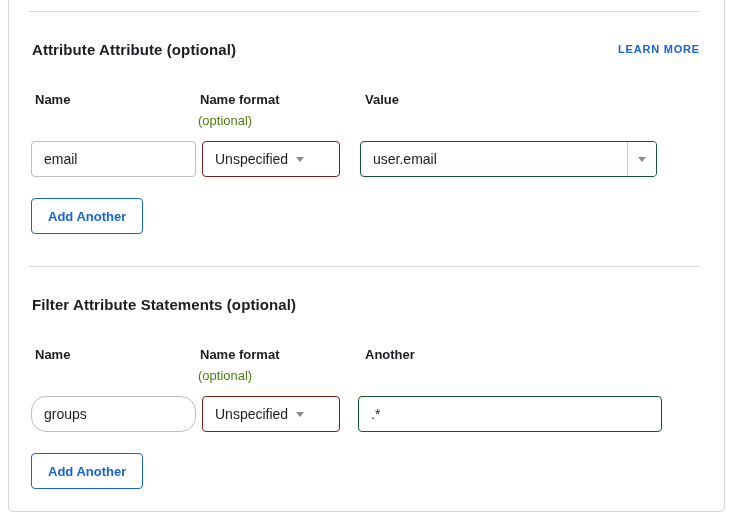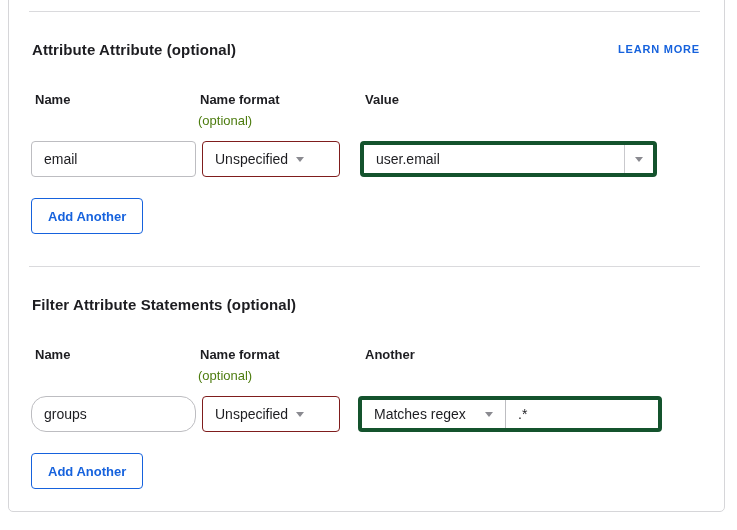--- a/index.html
+++ b/index.html
@@ -84,21 +84,21 @@
     width: 0; height: 0;
     border-left: 4px solid transparent;
     border-right: 4px solid transparent;
     border-top: 5px solid #8a8a90;
     flex: 0 0 auto;
     margin-left: 8px;
   }
   .combo {
     position: absolute;
     height: 36px;
-    border: 4px solid #14532d;
+    border: 1px solid #14532d;
     border-radius: 4px;
     background: #ffffff;
     display: flex;
     align-items: stretch;
     overflow: hidden;
   }
   .combo input {
     flex: 1 1 auto;
     border: none;
     outline: none;
@@ -189,20 +189,16 @@
 <div class="col-label" style="left:365px; top:347px">Another</div>
 
 <input class="text-input" style="left: 31px; top: 396px; width: 165px; border-radius: 15px;" value="groups">
 
 <div class="select-box" style="left:202px; top:396px; width:138px">
   <span>Unspecified</span>
   <span class="caret"></span>
 </div>
 
 <div class="combo" style="left:358px; top:396px; width:304px">
-  <div class="group-select">
-    <span>Matches regex</span>
-    <span class="caret"></span>
-  </div>
   <input value=".*" style="">
 </div>
 
 <button class="add-btn" style="top:453px">Add Another</button>
 
 </body></html>

